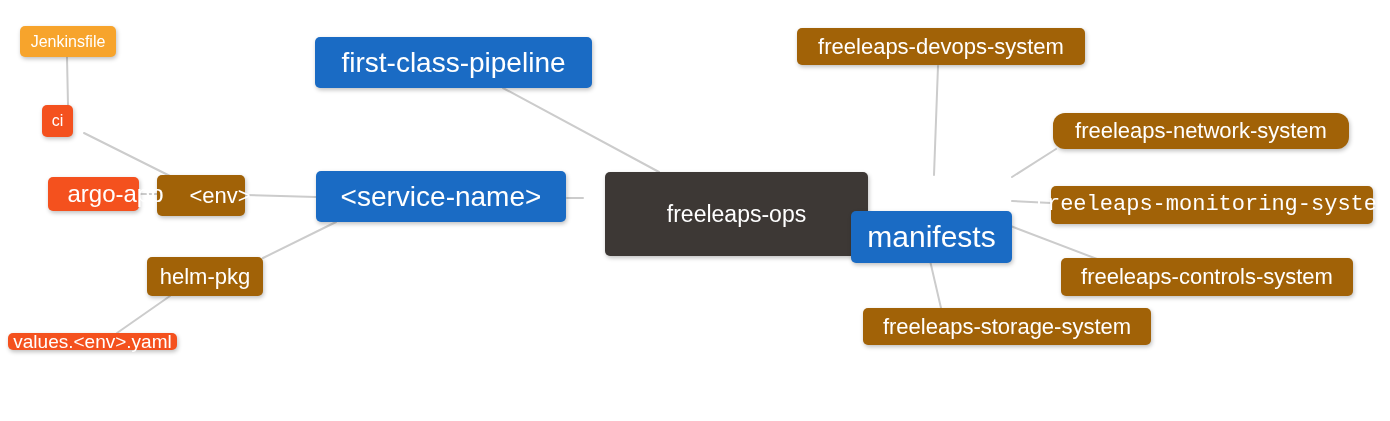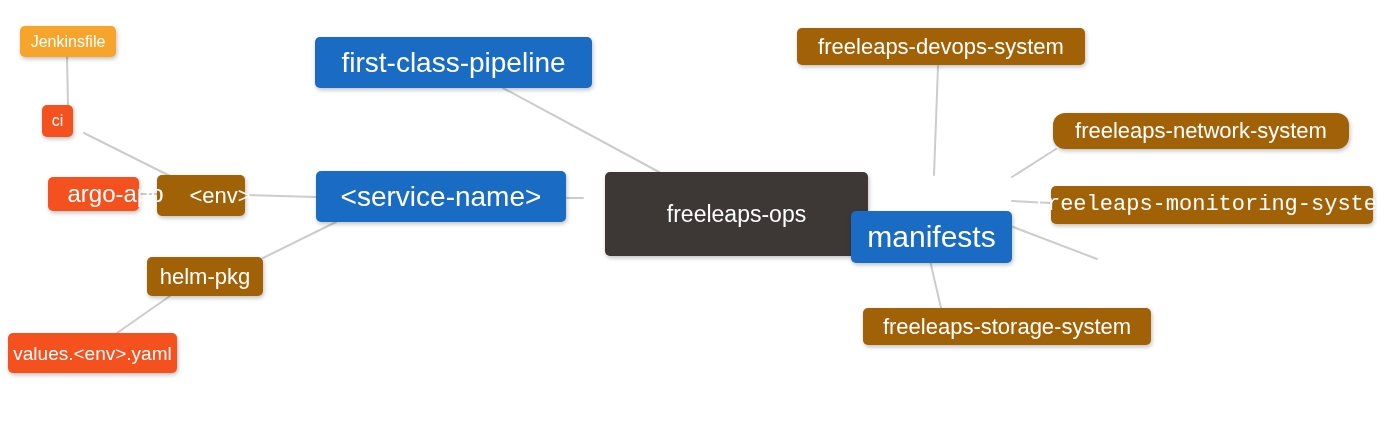--- a/index.html
+++ b/index.html
@@ -74,24 +74,25 @@
   <div class="node c-green" style="left:157px;  top:175px; width:88px;  height:41px; font-size:22px;padding-left:38px;">&lt;env&gt;</div>
 
   <div class="node c-green" style="left:147px;  top:257px; width:116px; height:39px; font-size:22px;">helm-pkg</div>
 
   <div class="node c-red" style="left:42px;   top:105px; width:31px;  height:32px; font-size:16px;">ci</div>
 
   <div class="node c-red" style="left:48px;   top:177px; width:91px;  height:34px; font-size:24px;padding-left:44px;">argo-app</div>
 
   <div class="node c-orange" style="left:20px;   top:26px;  width:96px;  height:31px; font-size:16px;">Jenkinsfile</div>
 
-  <div class="node c-red" style="left:8px;    top:333px; width:169px; height:40px; font-size:19px;">values.&lt;env&gt;.yaml</div>
+  <div class="node c-red" style="left:8px;    top:333px; width:169px; height:17px; font-size:19px;">values.&lt;env&gt;.yaml</div>
 
   <div class="node c-green" style="left:797px;  top:28px;  width:288px; height:37px; font-size:22px;">freeleaps-devops-system</div>
 
   <div class="node c-green" style="left:1053px; top:113px; width:296px; height:36px; font-size:22px;border-radius:12px;">freeleaps-network-system</div>
 
   <div class="node c-green" style="left:1051px; top:186px; width:322px; height:38px; font-size:22px;font-family:Liberation Mono, monospace;">freeleaps-monitoring-system</div>
 
+  <div class="node c-green" style="left:1061px; top:258px; width:292px; height:38px; font-size:22px;">freeleaps-controls-system</div>
 
   <div class="node c-green" style="left:815px;  top:308px; width:288px; height:37px; font-size:22px;margin-left:48px;">freeleaps-storage-system</div>
 
 </div>
 
 </body></html>

